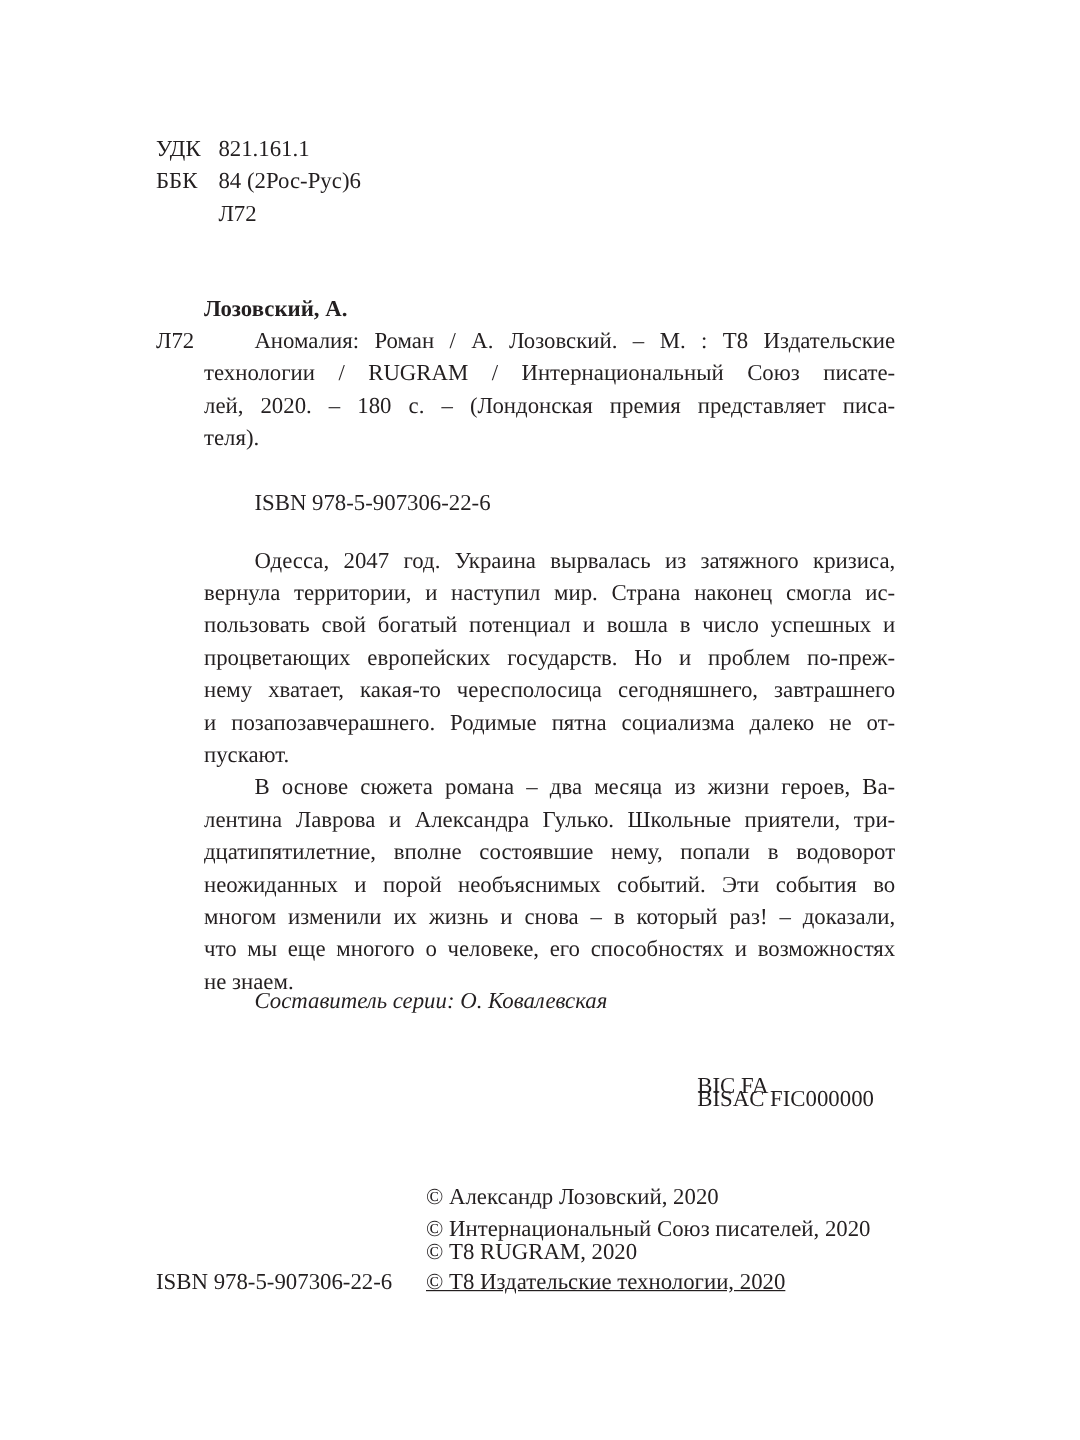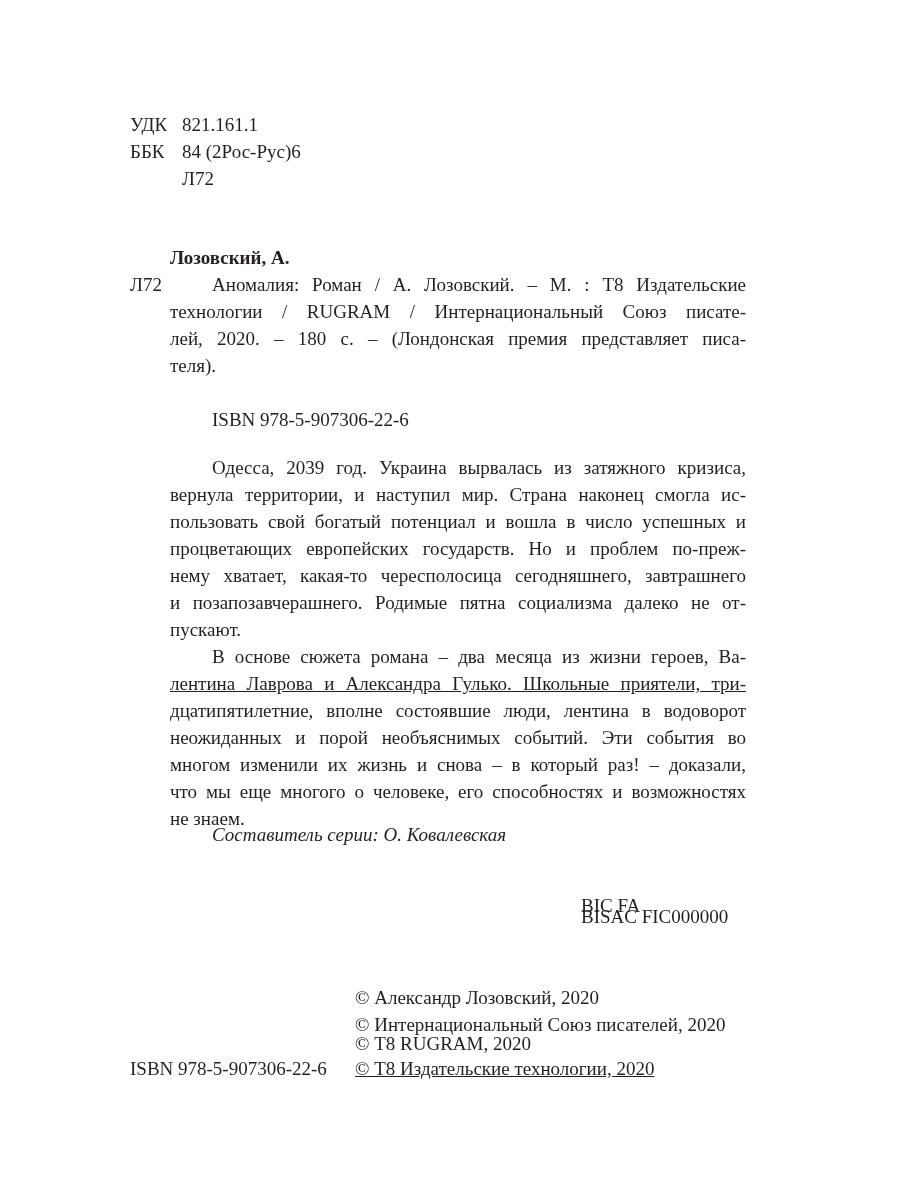--- a/index.html
+++ b/index.html
@@ -52,31 +52,31 @@
   <span class="abs bold" style="left:170px; top:244px;">Лозовский, А.</span>
   <span class="abs" style="left:130px; top:271px;">Л72</span>
   <span class="justify-line" style="left:212px; top:271px; width:534px;">Аномалия: Роман / А. Лозовский. – М. : Т8 Издательские</span>
   <span class="justify-line" style="left:170px; top:298px; width:576px;">технологии / RUGRAM / Интернациональный Союз писате-</span>
   <span class="justify-line" style="left:170px; top:325px; width:576px;">лей, 2020. – 180 с. – (Лондонская премия представляет писа-</span>
   <span class="last-line" style="left:170px; top:352px;">теля).</span>
   <span class="abs" style="left:212px; top:406px;">ISBN 978-5-907306-22-6</span>
 </div>
 
 <div>
-  <span class="justify-line" style="left:212px; top:454px; width:534px;">Одесса, 2039 год. Украина вырвалась из затяжного кризиса,</span>
+  <span class="justify-line" style="left:212px; top:454px; width:534px;">Одесса, 2047 год. Украина вырвалась из затяжного кризиса,</span>
   <span class="justify-line" style="left:170px; top:481px; width:576px;">вернула территории, и наступил мир. Страна наконец смогла ис-</span>
   <span class="justify-line" style="left:170px; top:508px; width:576px;">пользовать свой богатый потенциал и вошла в число успешных и</span>
   <span class="justify-line" style="left:170px; top:535px; width:576px;">процветающих европейских государств. Но и проблем по-преж-</span>
   <span class="justify-line" style="left:170px; top:562px; width:576px;">нему хватает, какая-то чересполосица сегодняшнего, завтрашнего</span>
   <span class="justify-line" style="left:170px; top:589px; width:576px;">и позапозавчерашнего. Родимые пятна социализма далеко не от-</span>
   <span class="last-line" style="left:170px; top:616px;">пускают.</span>
 
   <span class="justify-line" style="left:212px; top:643px; width:534px;">В основе сюжета романа – два месяца из жизни героев, Ва-</span>
-  <span class="justify-line" style="left:170px; top:670px; width:576px;text-decoration:underline;">лентина Лаврова и Александра Гулько. Школьные приятели, три-</span>
-  <span class="justify-line" style="left:170px; top:697px; width:576px;">дцатипятилетние, вполне состоявшие люди, лентина в водоворот</span>
+  <span class="justify-line" style="left:170px; top:670px; width:576px;">лентина Лаврова и Александра Гулько. Школьные приятели, три-</span>
+  <span class="justify-line" style="left:170px; top:697px; width:576px;">дцатипятилетние, вполне состоявшие нему, попали в водоворот</span>
   <span class="justify-line" style="left:170px; top:724px; width:576px;">неожиданных и порой необъяснимых событий. Эти события во</span>
   <span class="justify-line" style="left:170px; top:751px; width:576px;">многом изменили их жизнь и снова – в который раз! – доказали,</span>
   <span class="justify-line" style="left:170px; top:778px; width:576px;">что мы еще многого о человеке, его способностях и возможностях</span>
   <span class="last-line" style="left:170px; top:805px;">не знаем.</span>
 </div>
 
 <span class="abs italic" style="left:212px; top:821px;">Составитель серии: О. Ковалевская</span>
 
 <div>
   <span class="abs" style="left:581px; top:876px;margin-top:16px;">BIC FA</span>

